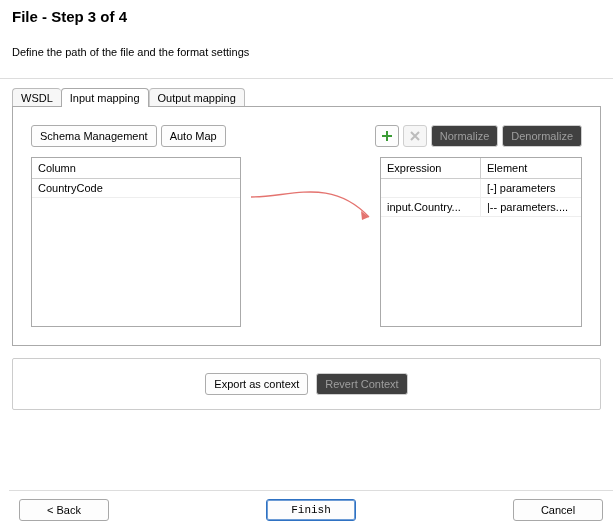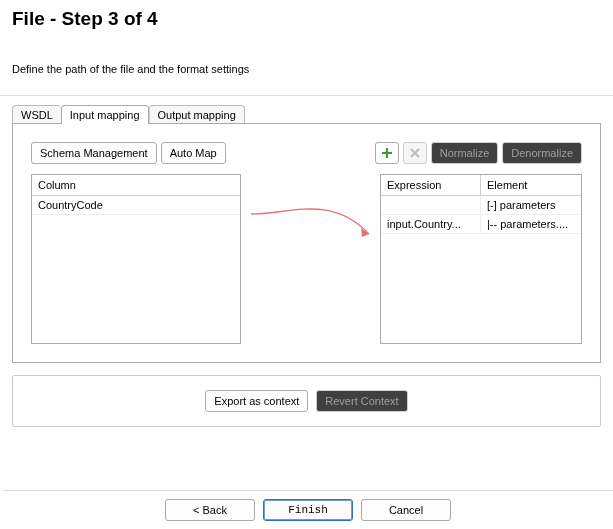--- a/index.html
+++ b/index.html
@@ -1,18 +1,18 @@
 <!DOCTYPE html>
 <html><head>
 <meta charset="utf-8">
 <style>
   * { box-sizing: border-box; }
   body { margin: 0; font-family: "Segoe UI", Tahoma, sans-serif; font-size: 11px; background: #fff; width: 613px; height: 529px; color: #000; }
   .header { padding: 8px 12px 10px; }
-  .title { font-weight: bold; font-size: 19px; margin-bottom: 18px; }
+  .title { font-weight: bold; font-size: 15px; margin-bottom: 6px; }
   .subtitle { font-size: 11px; line-height: 1.3; }
   .divider { height: 1px; background: #ddd; margin-top: 8px; }
   .content { padding: 8px 12px 0; }
   .tab-strip { display: flex; align-items: flex-end; }
   .tab { padding: 3px 8px; border: 1px solid #bbb; border-bottom: none; border-top-left-radius: 4px; border-top-right-radius: 4px; margin-right: 0; background: #f7f7f7; position: relative; top: 1px; cursor: pointer; }
   .tab.active { background: #fff; font-style: normal; border-color: #aaa; z-index: 2; }
   .tab.side-left { border-right: none; }
   .tab.side-right { border-left: 1px solid #ccc; }
   .tab-body { border: 1px solid #aaa; padding: 18px; height: 240px; background: #fff; position: relative; }
   .top-bar { display: flex; justify-content: space-between; margin-bottom: 10px; }
@@ -26,21 +26,21 @@
   .panel.left { width: 210px; }
   .panel.right { width: 202px; margin-left: auto; }
   .th-row { display: flex; border-bottom: 1px solid #ccc; }
   .th { padding: 4px 6px; background: #fff; font-weight: normal; }
   .th.sep { border-right: 1px solid #ccc; }
   .td-row { display: flex; border-bottom: 1px solid #eee; }
   .td { padding: 3px 6px; }
   .td.sep { border-right: 1px solid #eee; }
   svg.arrow { position: absolute; left: 220px; top: 6px; pointer-events: none; }
   .context-panel { margin: 12px; border: 1px solid #ccc; border-radius: 2px; padding: 14px 0; display: flex; justify-content: center; gap: 8px; }
-  .footer { position: absolute; bottom: 0; left: 3px; right: 0; border-top: 1px solid #ddd; padding: 8px 10px; display: flex; justify-content: center; gap: 8px; background: #fff; }
+  .footer { position: absolute; bottom: 0; left: 9px; right: 0; border-top: 1px solid #ddd; padding: 8px 10px; display: flex; justify-content: space-between; gap: 8px; background: #fff; }
   .wiz-btn { width: 90px; height: 22px; border: 1px solid #a8a8a8; background: #fdfdfd; border-radius: 3px; font-size: 11px; cursor: pointer; }
   .wiz-btn.default { border-color: #2f72c3; box-shadow: 0 0 0 1px rgba(47,114,195,0.7) inset; font-family: Liberation Mono, monospace; }
 </style>
 </head>
 <body>
 
 <div class="header">
   <div class="title">File - Step 3 of 4</div>
   <div class="subtitle">
     <br>

